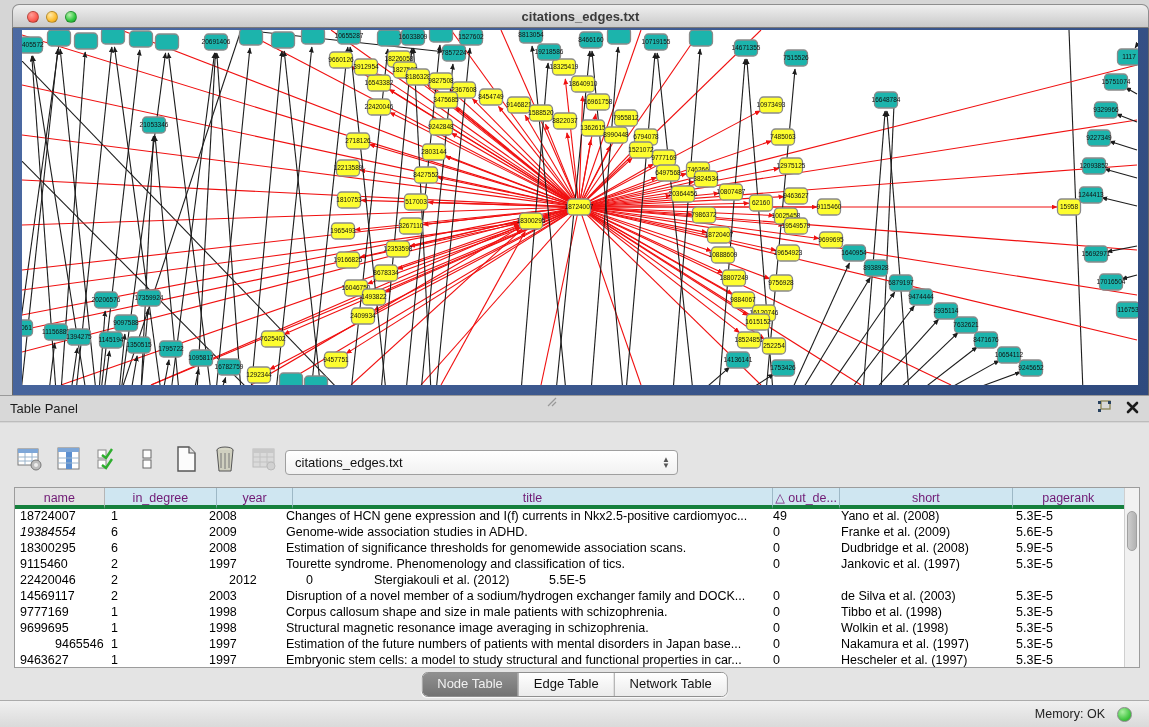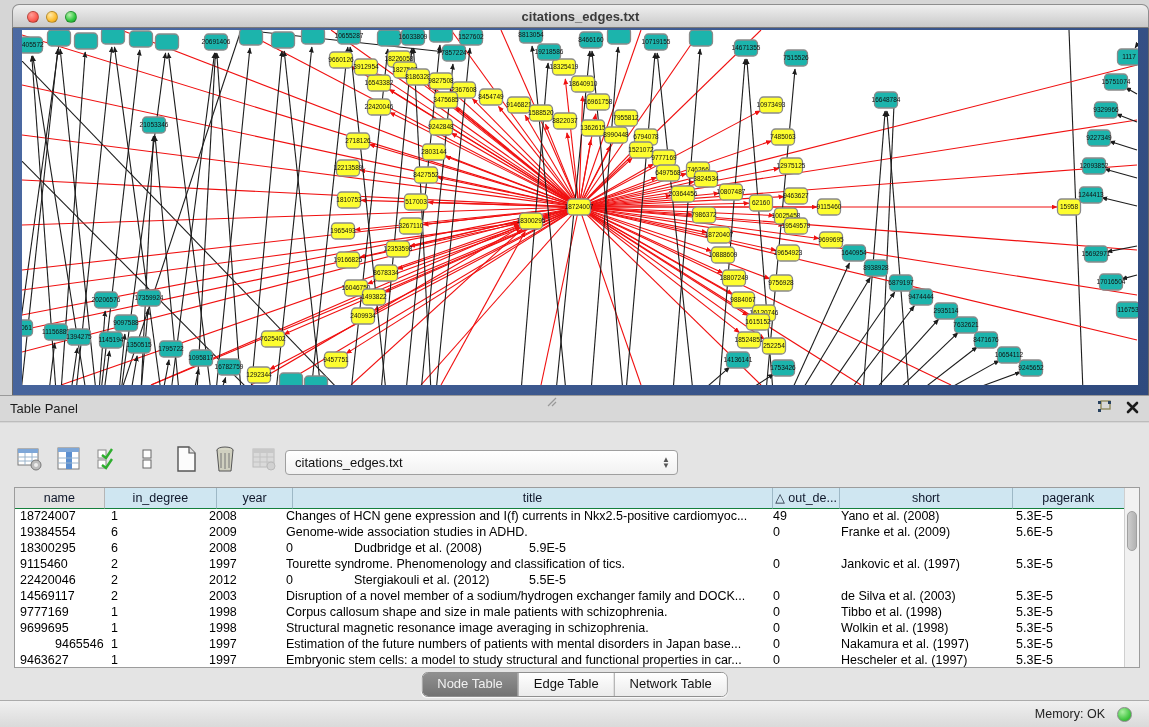--- a/index.html
+++ b/index.html
@@ -37,22 +37,22 @@
                     background:linear-gradient(#ffffff,#f1f1f1); border:1px solid #9f9f9f; border-radius:4px;
                     font-size:13px; color:#111; line-height:23px; padding-left:9px; }
   .stepper { position:absolute; right:5px; top:2px; width:12px; height:19px; display:flex; flex-direction:column;
              align-items:center; justify-content:center; color:#555; }
   .stepper span { font-size:8px; line-height:6px; }
 
   #table-wrap { position:absolute; left:14px; top:64px; width:1126px; height:181px; background:#fff;
                 border:1px solid #9c9c9c; }
   #grid { position:absolute; left:0; top:0; width:1110px; }
   .hrow { display:flex; height:21px; }
-  .hcell { height:21px; font-size:12.5px; color:#0f172a; text-align:center; line-height:20px;
-           background:#cfe6f1; border-right:1px solid #9db8c6; border-bottom:1px solid #15803d;
+  .hcell { height:21px; font-size:12.5px; color:#701a75; text-align:center; line-height:20px;
+           background:#cfe6f1; border-right:1px solid #9db8c6; border-bottom:4px solid #15803d;
            overflow:hidden; white-space:nowrap; }
   .hcell.gray { background:#e3e3e3; border-right:1px solid #b5b5b5; }
   .trow { display:flex; height:16px; }
   .tcell { height:16px; font-size:12.5px; color:#000; padding-left:5px; white-space:nowrap; overflow:hidden; }
   #vscroll { position:absolute; right:0; top:0; bottom:0; width:15px; background:#f1f1f1; border-left:1px solid #cfcfcf; }
   #vthumb { position:absolute; left:2px; top:23px; width:10px; height:40px; border-radius:6px;
             background:linear-gradient(90deg,#cdcdcd,#b2b2b2); border:1px solid #a0a0a0; }
 
   #tabs { position:absolute; left:50%; transform:translateX(-50%); top:249px; display:flex;
           border:1px solid #8f8f8f; border-radius:6px; overflow:hidden; background:#fff;
@@ -876,49 +876,50 @@
         <div class="trow">
           <div class="tcell" style="width: 91px;">18724007</div>
           <div class="tcell" style="width: 98px;">1</div>
           <div class="tcell" style="width: 77px;">2008</div>
           <div class="tcell" style="width: 487px;">Changes of HCN gene expression and I(f) currents in Nkx2.5-positive cardiomyoc...</div>
           <div class="tcell" style="width: 68px;">49</div>
           <div class="tcell" style="width: 175px;">Yano et al. (2008)</div>
           <div class="tcell" style="width: 114px;">5.3E-5</div>
         </div>
         <div class="trow">
-          <div class="tcell" style="width: 91px;">19384554</div>
+          <div class="tcell" style="width: 91px; font-style: italic;">19384554</div>
           <div class="tcell" style="width: 98px;">6</div>
           <div class="tcell" style="width: 77px;">2009</div>
           <div class="tcell" style="width: 487px;">Genome-wide association studies in ADHD.</div>
           <div class="tcell" style="width: 68px;">0</div>
           <div class="tcell" style="width: 175px;">Franke et al. (2009)</div>
           <div class="tcell" style="width: 114px;">5.6E-5</div>
         </div>
         <div class="trow">
           <div class="tcell" style="width: 91px;">18300295</div>
           <div class="tcell" style="width: 98px;">6</div>
           <div class="tcell" style="width: 77px;">2008</div>
+          <div class="tcell" style="width: 487px;">Estimation of significance thresholds for genomewide association scans.</div>
           <div class="tcell" style="width: 68px;">0</div>
           <div class="tcell" style="width: 175px;">Dudbridge et al. (2008)</div>
           <div class="tcell" style="width: 114px;">5.9E-5</div>
         </div>
         <div class="trow">
           <div class="tcell" style="width: 91px;">9115460</div>
           <div class="tcell" style="width: 98px;">2</div>
           <div class="tcell" style="width: 77px;">1997</div>
           <div class="tcell" style="width: 487px;">Tourette syndrome. Phenomenology and classification of tics.</div>
           <div class="tcell" style="width: 68px;">0</div>
           <div class="tcell" style="width: 175px;">Jankovic et al. (1997)</div>
           <div class="tcell" style="width: 114px;">5.3E-5</div>
         </div>
         <div class="trow">
           <div class="tcell" style="width: 91px;">22420046</div>
           <div class="tcell" style="width: 98px;">2</div>
-          <div class="tcell" style="width: 77px;">2012</div>
+          <div class="tcell" style="width: 77px; margin-left: 20px;">2012</div>
           <div class="tcell" style="width: 68px;">0</div>
           <div class="tcell" style="width: 175px;">Stergiakouli et al. (2012)</div>
           <div class="tcell" style="width: 114px;">5.5E-5</div>
         </div>
         <div class="trow">
           <div class="tcell" style="width: 91px;">14569117</div>
           <div class="tcell" style="width: 98px;">2</div>
           <div class="tcell" style="width: 77px;">2003</div>
           <div class="tcell" style="width: 487px;">Disruption of a novel member of a sodium/hydrogen exchanger family and DOCK...</div>
           <div class="tcell" style="width: 68px;">0</div>

